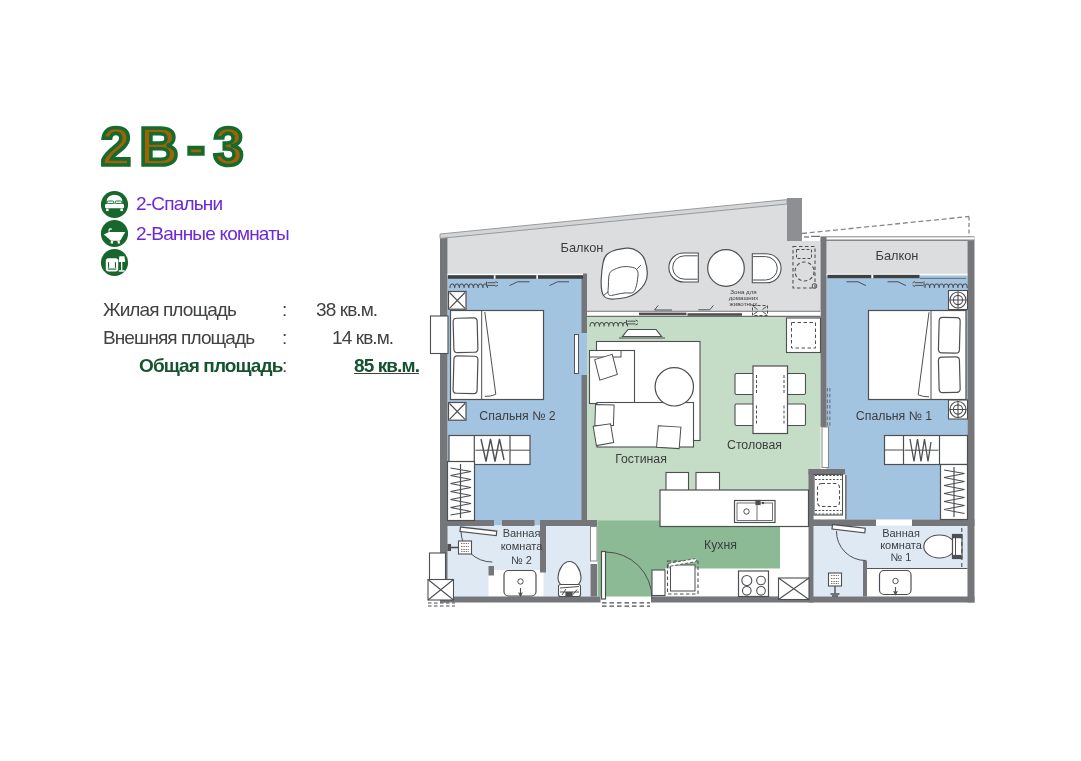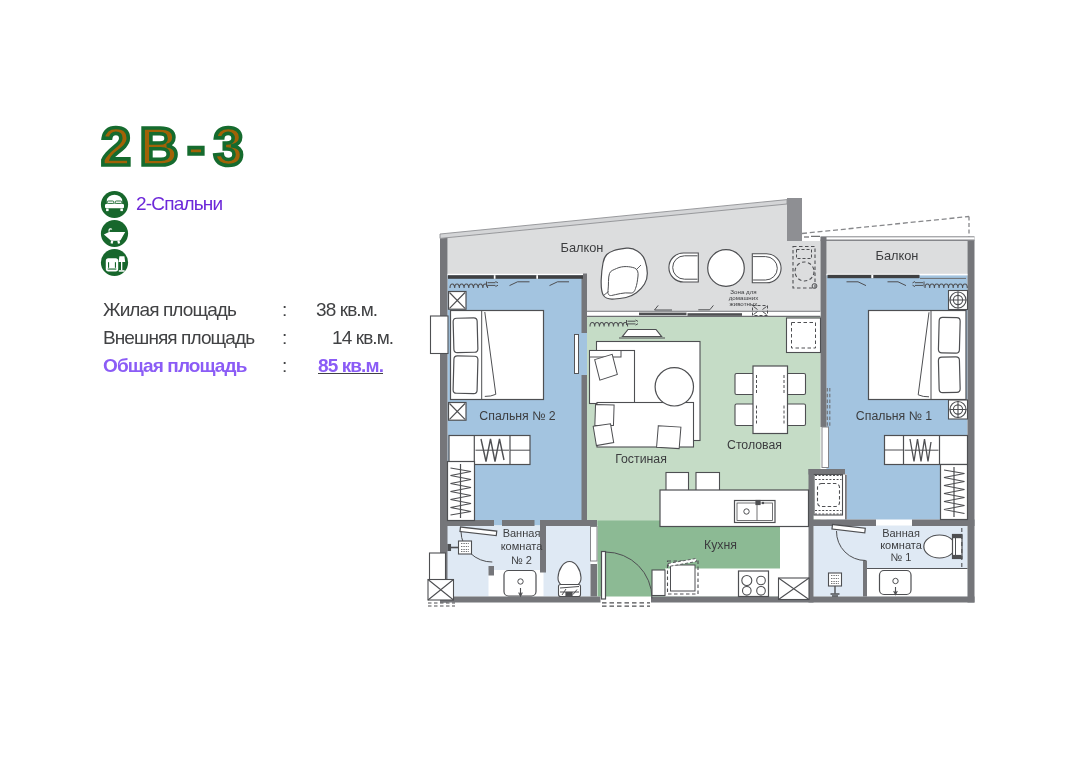--- a/index.html
+++ b/index.html
@@ -5,21 +5,21 @@
   html,body{margin:0;padding:0;}
   body{width:1081px;height:761px;background:#ffffff;position:relative;overflow:hidden;
        font-family:"Liberation Sans", sans-serif;}
   .abs{position:absolute;}
   #title{left:101px;top:114.5px;font-size:54px;font-weight:900;color:#a16207;letter-spacing:8.5px;-webkit-text-stroke:3.6px #156b2e;}
   .legrow{display:flex;align-items:center;color:#6d28d9;font-size:19px;letter-spacing:-0.8px;}
   .legrow svg{margin-right:7px;}
   .arealbl{font-size:19px;color:#414244;letter-spacing:-0.9px;}
   .areacol{font-size:19px;color:#414244;}
   .areaval{font-size:19px;color:#414244;letter-spacing:-0.9px;}
-  b.strong{font-weight:bold;color:#8b5cf6;}
+  b.strong{font-weight:bold;color:#14532d;margin-left:36px;}
 </style>
 </head>
 <body>
 
 <div class="abs" id="title">2В-3</div>
 
 <div class="abs legrow" style="left:100px;top:189.5px;">
 <svg width="29" height="29" viewBox="0 0 29 29">
       <circle cx="14.5" cy="14.5" r="13.6" fill="#17672c"></circle>
       <g fill="#fff">
@@ -37,20 +37,21 @@
 <div class="abs legrow" style="left:100px;top:219px;">
 <svg width="29" height="29" viewBox="0 0 29 29">
       <circle cx="14.5" cy="14.5" r="13.6" fill="#17672c"></circle>
       <g fill="#fff">
         <path d="M3.9 15.6 L9 13.1 L25.2 13.1 L20.8 20.7 Q20.2 21.8 18.9 21.8 L12.2 21.8 Q10.6 21.8 9.7 20.4 Z"></path>
         <path d="M8.5 12.7 L8.5 11 A2 2 0 0 1 12.3 10.3 L11.1 10.8 A0.95 0.95 0 0 0 9.6 11.2 L9.6 12.7 Z"></path>
         <rect x="10.8" y="21.8" width="2.2" height="2.7" transform="rotate(14 11.9 23.1)"></rect>
         <rect x="17.6" y="21.8" width="2.2" height="2.7" transform="rotate(-14 18.7 23.1)"></rect>
       </g>
     </svg>
+<span>2-Ванные комнаты</span>
   </div>
 
 <div class="abs legrow" style="left:100px;top:248px;">
 <svg width="29" height="29" viewBox="0 0 29 29">
       <circle cx="14.5" cy="14.5" r="13.6" fill="#17672c"></circle>
       <g fill="#fff">
         <rect x="5.8" y="10.2" width="12.4" height="13.2" rx="2.6"></rect>
         <rect x="8" y="14.2" width="1.1" height="5.6" fill="#17672c"></rect>
         <rect x="14.9" y="14.2" width="1.1" height="5.6" fill="#17672c"></rect>
         <rect x="7.7" y="20.5" width="8.6" height="1.1" fill="#17672c"></rect>

